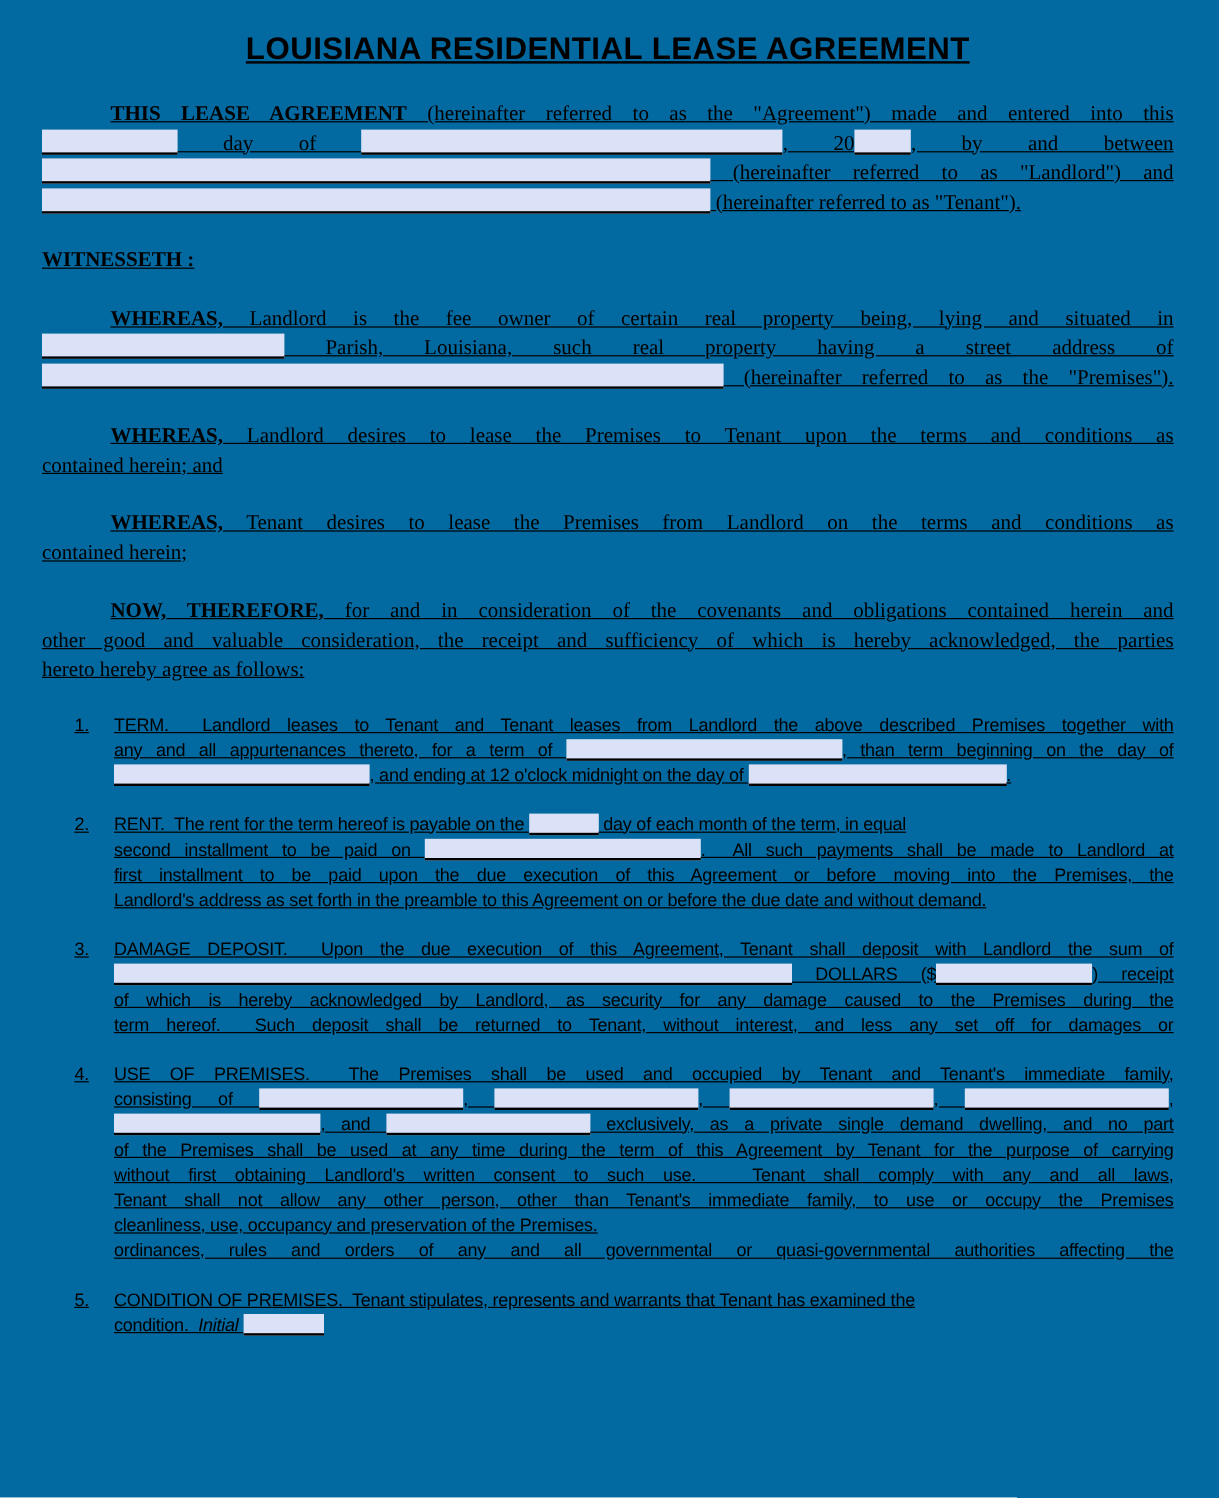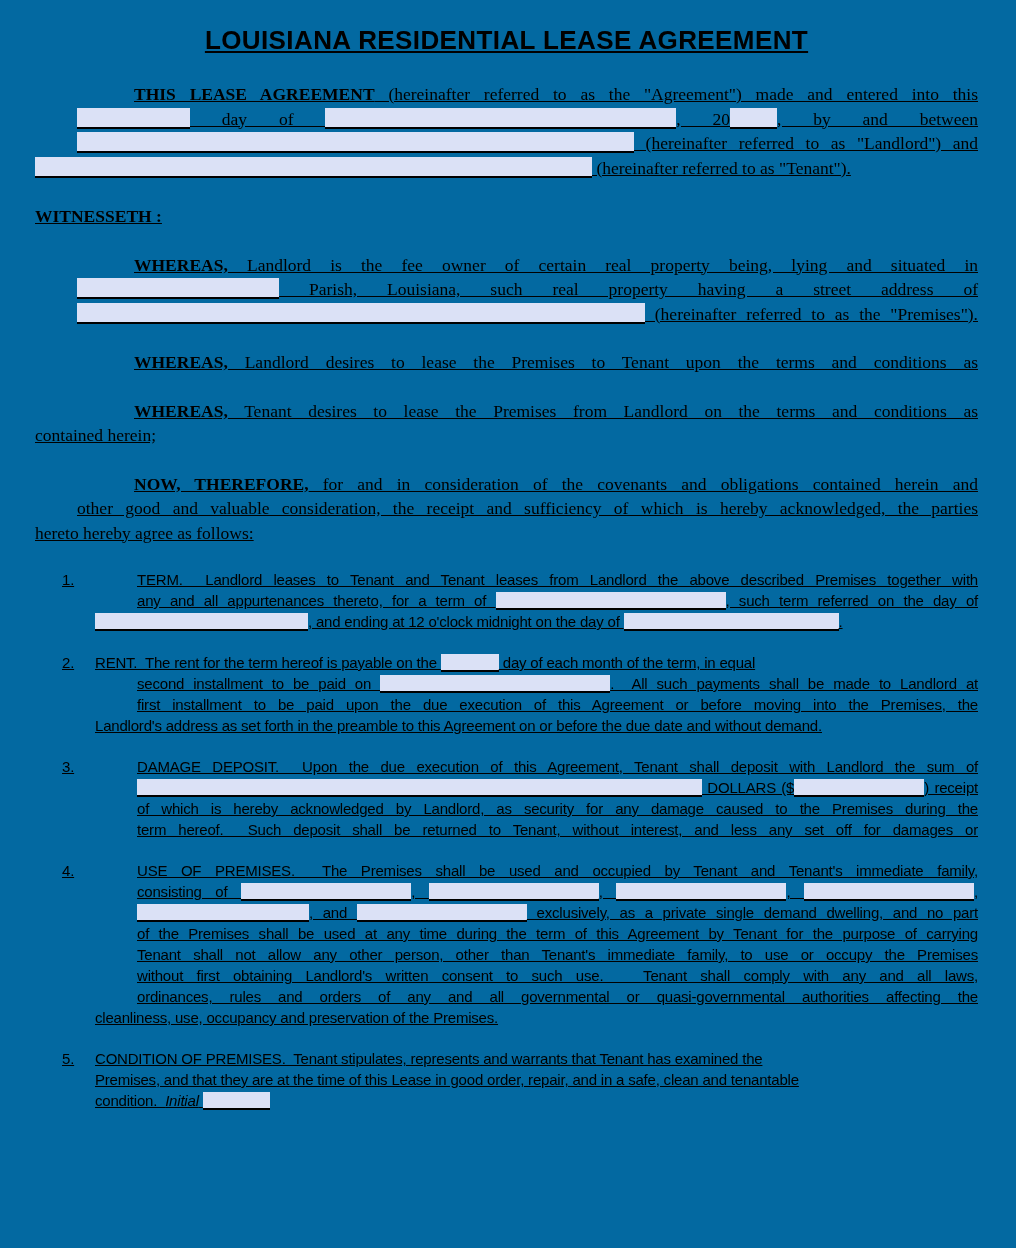--- a/index.html
+++ b/index.html
@@ -24,21 +24,21 @@
     margin: 0 0 26px 0;
   }
   
   .para {
     font-family: "Liberation Serif", serif;
     font-size: 17.5px;
     line-height: 24.5px;
     margin: 0 0 24px 0;
   }
   .line { min-height: 24.5px; }
-  .line.justify { text-align: justify; text-align-last: justify; margin-left: 42px; }
+  .line.justify { text-align: justify; text-align-last: justify; }
   .line.indent { text-indent: 57px; }
   .seg-b { font-weight: bold; }
   .seg-i { font-style: italic; }
   
   .list {
     font-family: "Liberation Sans", sans-serif;
     font-size: 15px;
     letter-spacing: -0.2px;
     line-height: 21px;
   }
@@ -71,37 +71,38 @@
       <div class="para">
         <div class="line"><span class="seg-b">WITNESSETH :</span></div>
       </div>
       <div class="para">
         <div class="line justify indent"><span class="seg-b">WHEREAS,</span><span> Landlord is the fee owner of certain real property being, lying and situated in</span></div>
         <div class="line justify"><span class="field" style="width: 202px;"></span><span> Parish, Louisiana, such real property having a street address of</span></div>
         <div class="line justify"><span class="field" style="width: 568px;"></span><span> (hereinafter referred to as the "Premises").</span></div>
       </div>
       <div class="para">
         <div class="line justify indent"><span class="seg-b">WHEREAS,</span><span> Landlord desires to lease the Premises to Tenant upon the terms and conditions as</span></div>
+        <div class="line"><span>contained herein; and</span></div>
       </div>
       <div class="para">
         <div class="line justify indent"><span class="seg-b">WHEREAS,</span><span> Tenant desires to lease the Premises from Landlord on the terms and conditions as</span></div>
         <div class="line"><span>contained herein;</span></div>
       </div>
       <div class="para">
         <div class="line justify indent"><span class="seg-b">NOW, THEREFORE,</span><span> for and in consideration of the covenants and obligations contained herein and</span></div>
         <div class="line justify"><span>other good and valuable consideration, the receipt and sufficiency of which is hereby acknowledged, the parties</span></div>
         <div class="line"><span>hereto hereby agree as follows:</span></div>
       </div>
     </div>
   <div id="numbered-list" class="list">
       <div class="item">
         <div class="num">1.</div>
         <div class="body">
           <div class="line justify"><span>TERM.&nbsp; Landlord leases to Tenant and Tenant leases from Landlord the above described Premises together with</span></div>
-          <div class="line justify"><span>any and all appurtenances thereto, for a term of </span><span class="field" style="width: 230px;"></span><span>, such term referred on the day of</span></div>
+          <div class="line justify"><span>any and all appurtenances thereto, for a term of </span><span class="field" style="width: 230px;"></span><span>, than term beginning on the day of</span></div>
           <div class="line"><span class="field" style="width: 213px;"></span><span>, and ending at 12 o'clock midnight on the day of </span><span class="field" style="width: 215px;"></span><span>.</span></div>
         </div>
       </div>
       <div class="item">
         <div class="num">2.</div>
         <div class="body">
           <div class="line"><span>RENT.&nbsp; The rent for the term hereof is payable on the </span><span class="field" style="width: 58px;"></span><span> day of each month of the term, in equal</span></div>
           <div class="line justify"><span>second installment to be paid on </span><span class="field" style="width: 230px;"></span><span>.&nbsp; All such payments shall be made to Landlord at</span></div>
           <div class="line justify"><span>first installment to be paid upon the due execution of this Agreement or before moving into the Premises, the</span></div>
           <div class="line"><span>Landlord's address as set forth in the preamble to this Agreement on or before the due date and without demand.</span></div>
@@ -116,28 +117,27 @@
           <div class="line justify"><span>term hereof.&nbsp; Such deposit shall be returned to Tenant, without interest, and less any set off for damages or</span></div>
         </div>
       </div>
       <div class="item">
         <div class="num">4.</div>
         <div class="body">
           <div class="line justify"><span>USE OF PREMISES.&nbsp; The Premises shall be used and occupied by Tenant and Tenant's immediate family,</span></div>
           <div class="line justify"><span>consisting of </span><span class="field" style="width: 170px;"></span><span>, </span><span class="field" style="width: 170px;"></span><span>, </span><span class="field" style="width: 170px;"></span><span>, </span><span class="field" style="width: 170px;"></span><span>,</span></div>
           <div class="line justify"><span class="field" style="width: 172px;"></span><span>, and </span><span class="field" style="width: 170px;"></span><span> exclusively, as a private single demand dwelling, and no part</span></div>
           <div class="line justify"><span>of the Premises shall be used at any time during the term of this Agreement by Tenant for the purpose of carrying</span></div>
+          <div class="line justify"><span>without first obtaining Landlord's written consent to such use.&nbsp;&nbsp; Tenant shall comply with any and all laws,</span></div>
           <div class="line justify"><span>Tenant shall not allow any other person, other than Tenant's immediate family, to use or occupy the Premises</span></div>
-          <div class="line justify"><span>without first obtaining Landlord's written consent to such use.&nbsp;&nbsp; Tenant shall comply with any and all laws,</span></div>
+          <div class="line"><span>cleanliness, use, occupancy and preservation of the Premises.</span></div>
           <div class="line justify"><span>ordinances, rules and orders of any and all governmental or quasi-governmental authorities affecting the</span></div>
-          <div class="line"><span>cleanliness, use, occupancy and preservation of the Premises.</span></div>
         </div>
       </div>
       <div class="item">
         <div class="num">5.</div>
         <div class="body">
           <div class="line"><span>CONDITION OF PREMISES.&nbsp; Tenant stipulates, represents and warrants that Tenant has examined the</span></div>
-          <div class="line"><span>Premises, and that they are at the time of this Lease in good order, repair, and in a safe, clean and tenantable</span></div>
           <div class="line"><span>condition.&nbsp; </span><span class="seg-i">Initial</span><span> </span><span class="field" style="width: 67px;"></span></div>
         </div>
       </div>
     </div>
 </div>
 
 </body></html>

